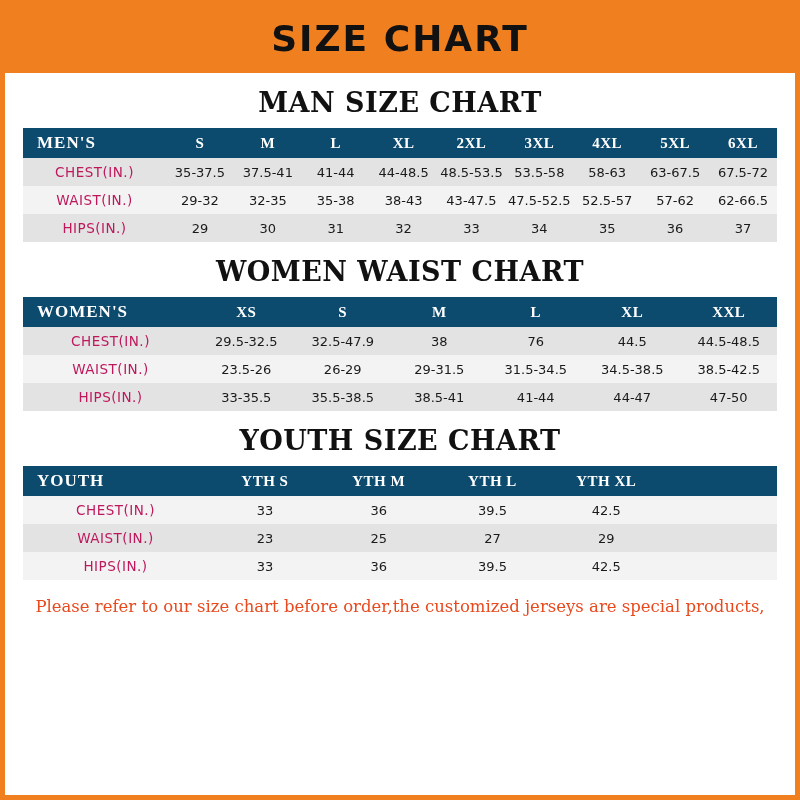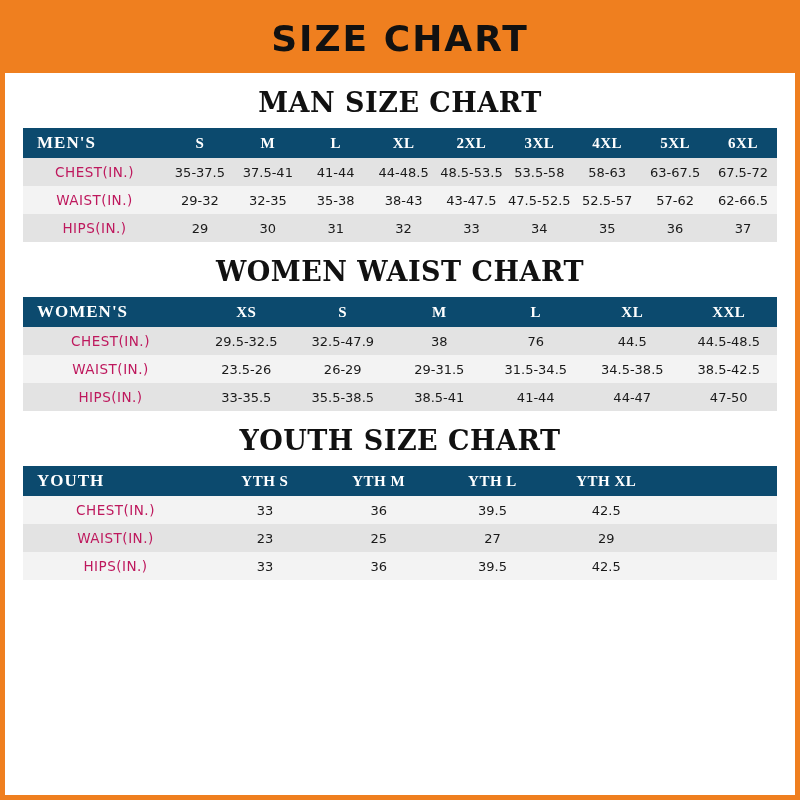--- a/index.html
+++ b/index.html
@@ -258,15 +258,16 @@
             <td>42.5</td>
             <td></td>
           </tr>
         </tbody>
       </table>
     </div>
 
   </div>
 
   <div class="footer-note">
+    <div>Please refer to our size chart before order,the customized jerseys are special products,</div>
   </div>
 
 </div>
 
 </body></html>

